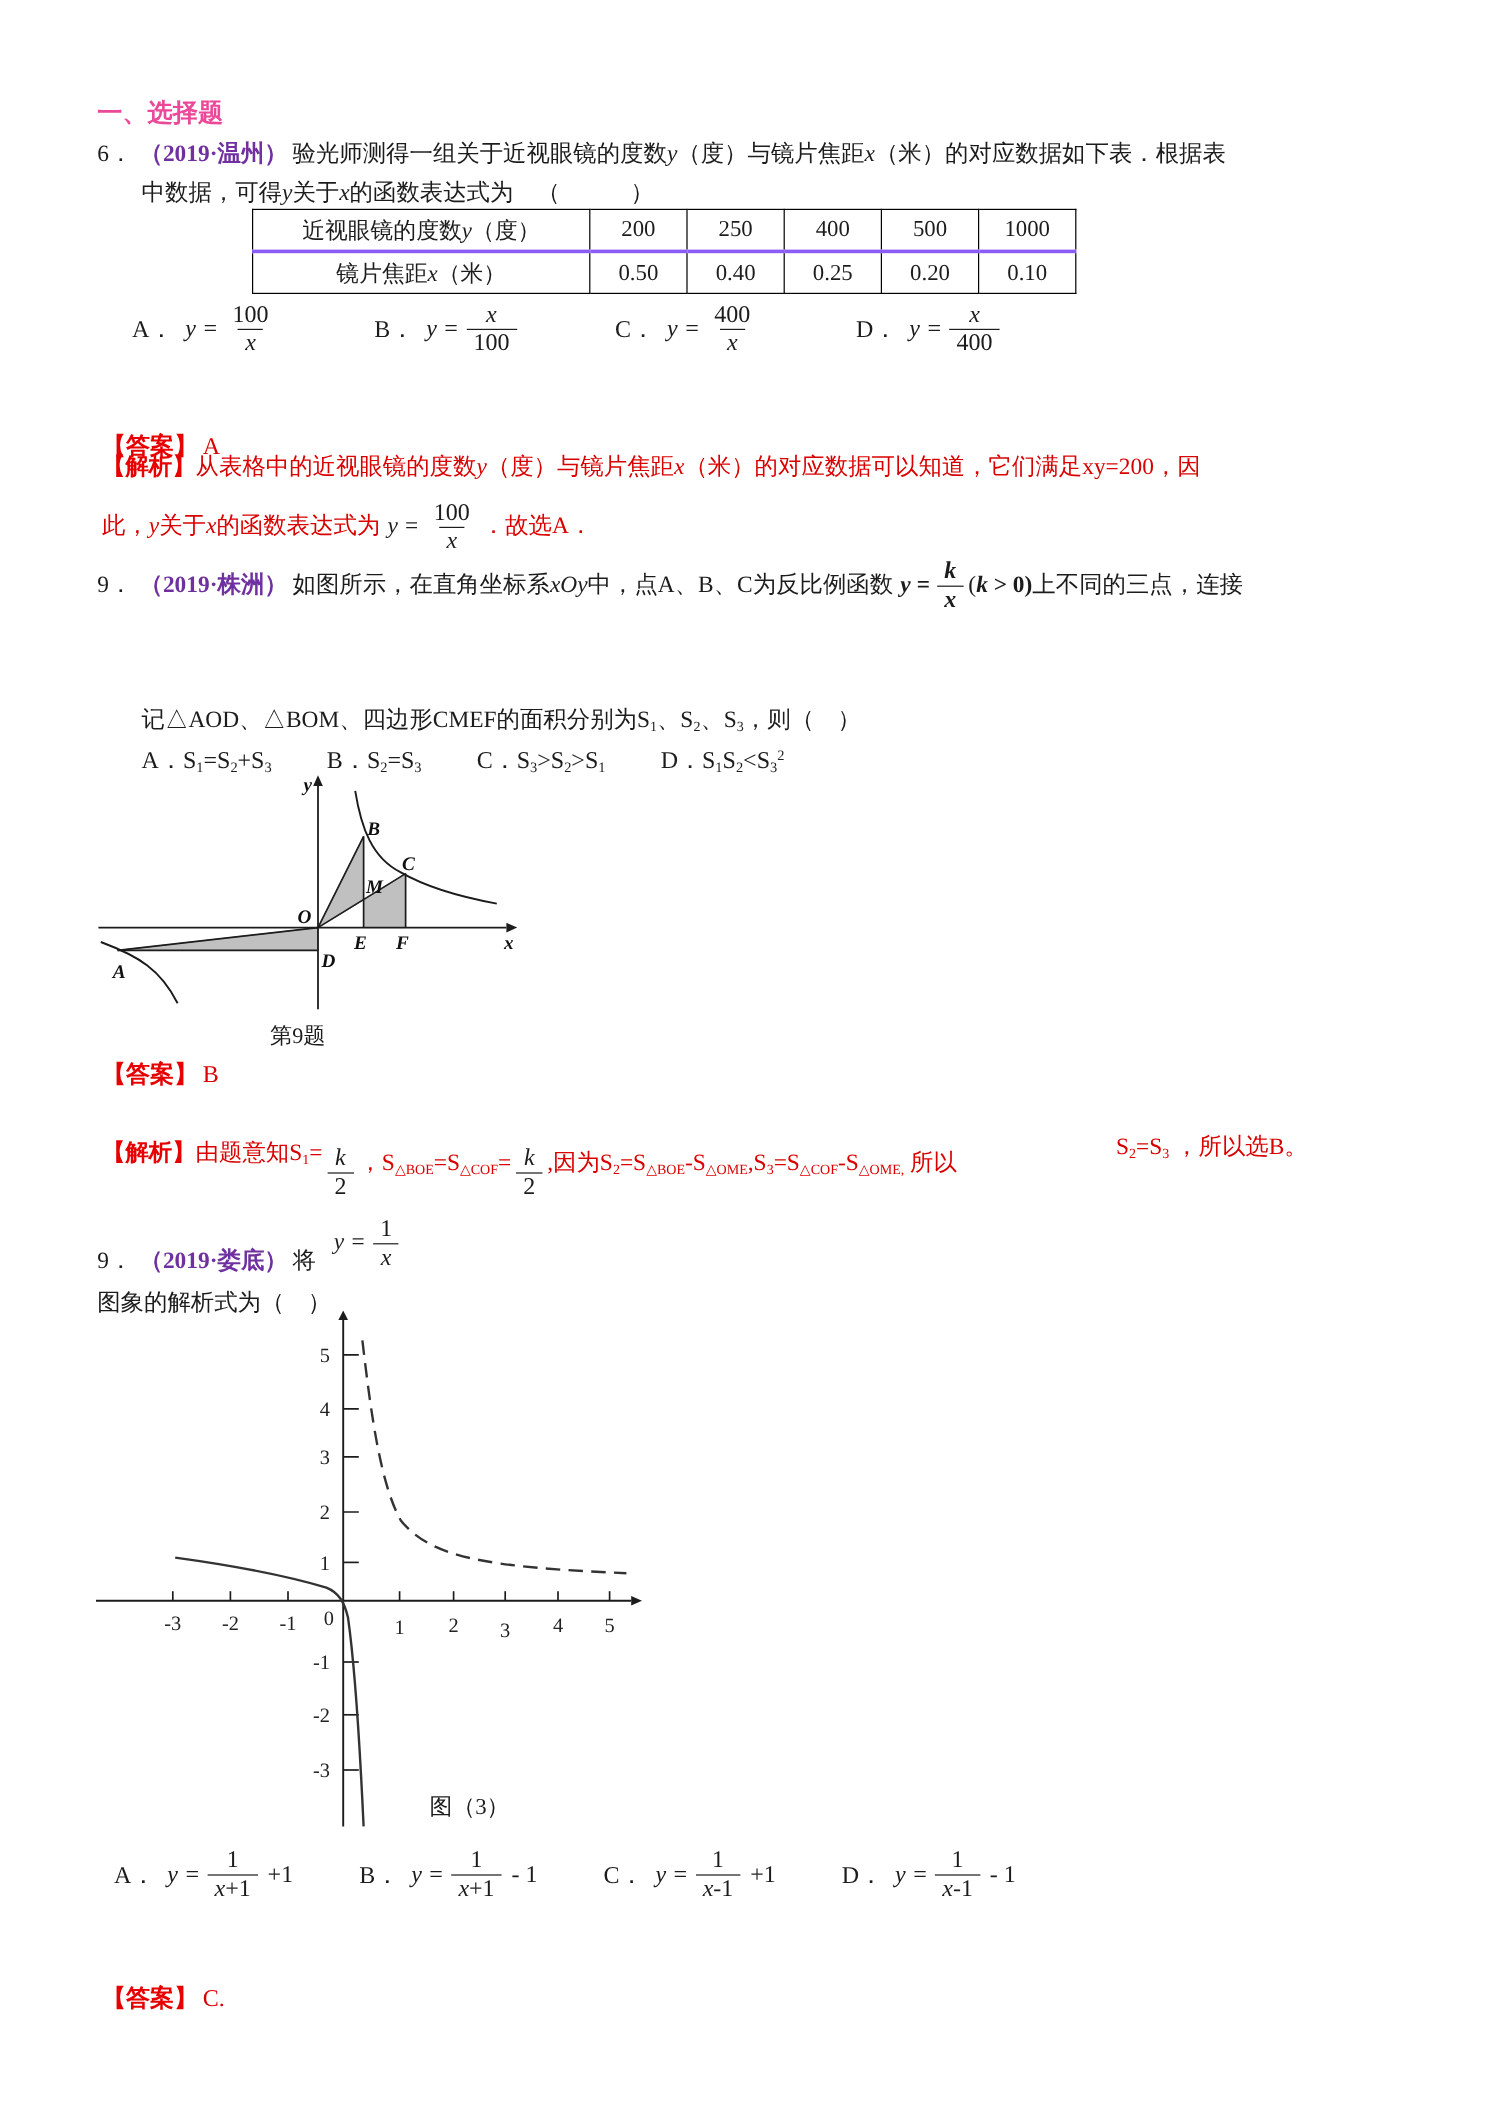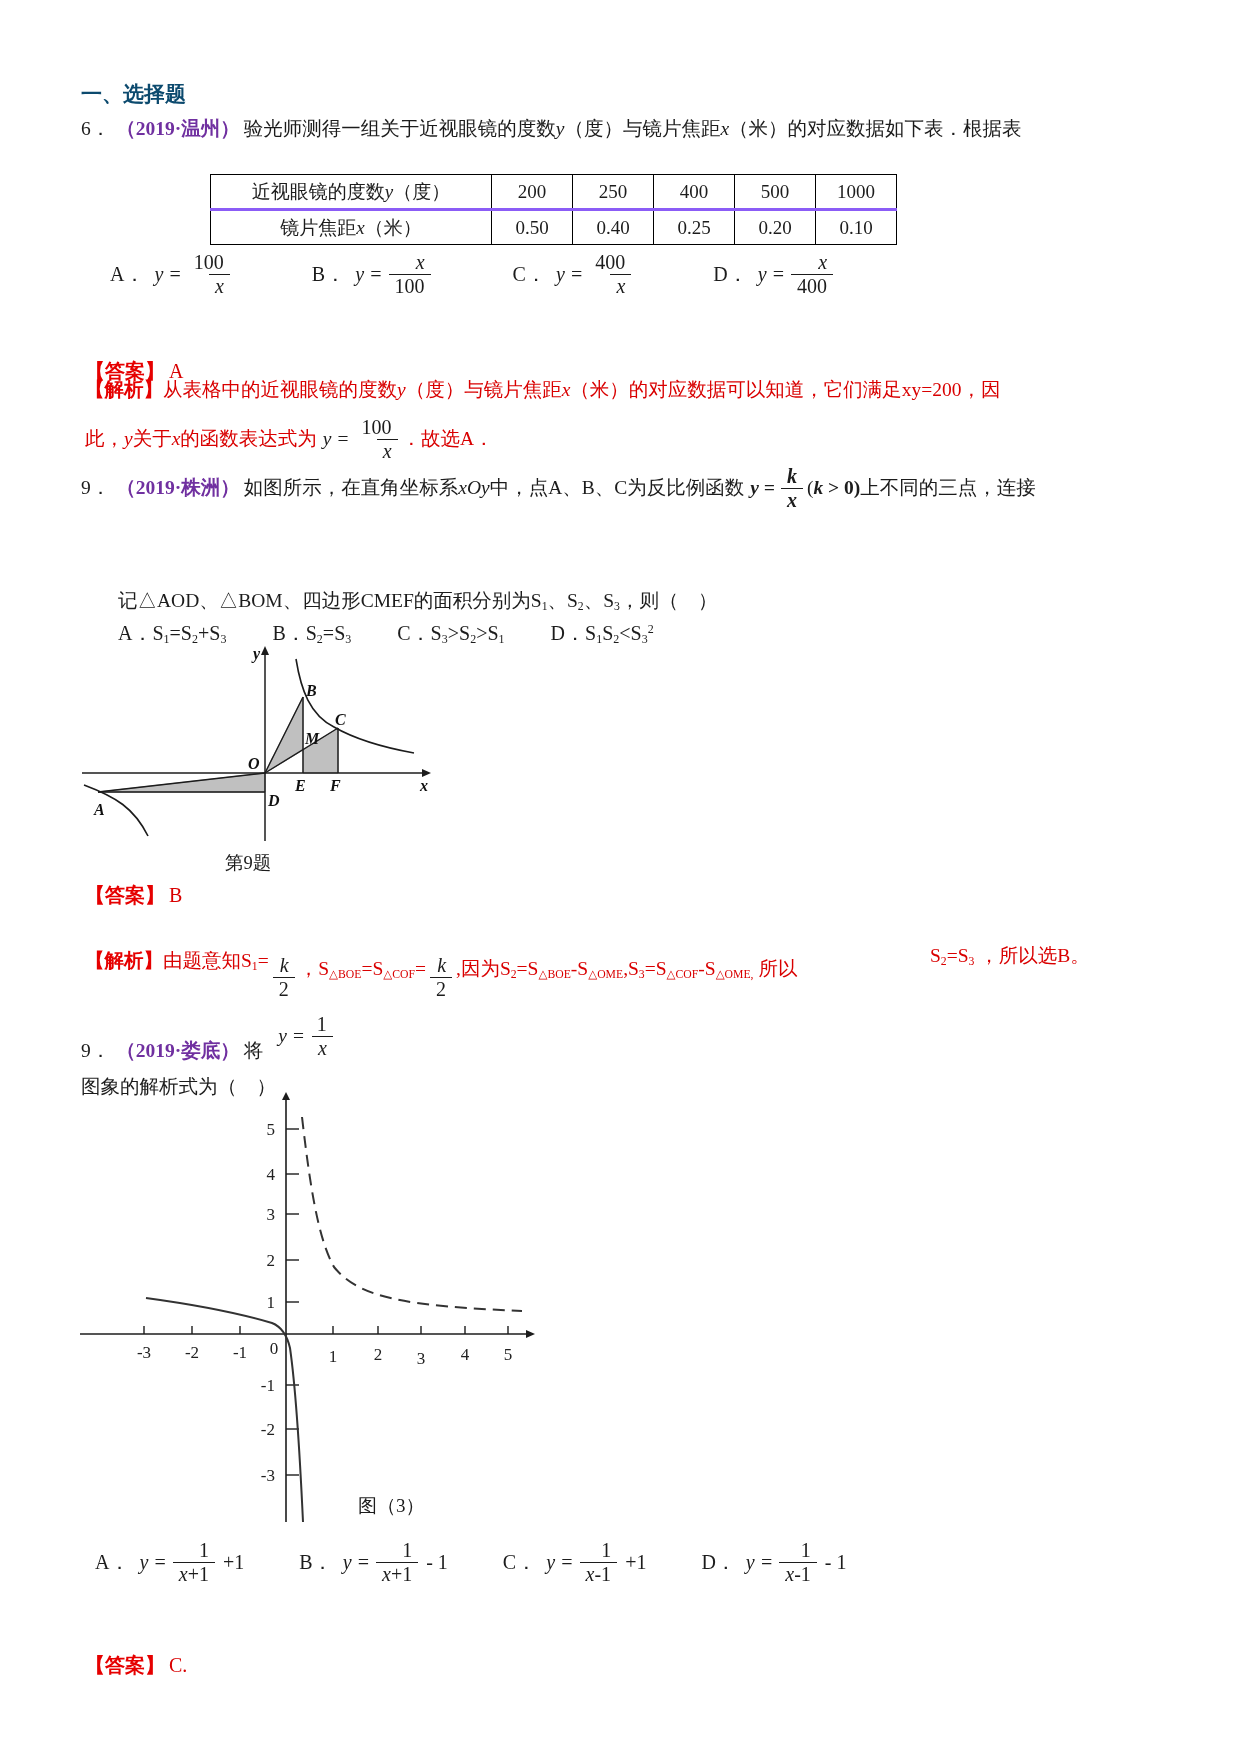--- a/index.html
+++ b/index.html
@@ -1,34 +1,34 @@
 <!DOCTYPE html>
 <html><head>
 <meta charset="utf-8">
 <style>
   html,body{margin:0;padding:0;background:#ffffff;}
   .page{position:relative;width:1241px;height:1755px;background:#ffffff;overflow:hidden;
         font-family:"Liberation Serif",serif;color:#1c1c1c;}
   .abs{position:absolute;}
-  .sect{font-family:"Liberation Sans",sans-serif;font-weight:bold;font-size:21px;color:#0c4a6e;}
+  .sect{font-family:"Liberation Sans",sans-serif;font-weight:bold;font-size:21px;color:#ec4899;}
   .line{font-size:19.5px;line-height:1.55;white-space:nowrap;}
   .qnum{margin-right:6px;}
   .purple{color:#7030a0;font-weight:bold;margin-right:4px;}
   .red{color:#d90000;}
   .redb{color:#e60000;font-weight:bold;}
   .ansline{font-size:20px;}
   .ansval{color:#d90000;margin-left:4px;font-family:"Liberation Serif",serif;}
   
   .run-var{font-style:italic;font-family:"Liberation Serif",serif;}
   .run-varb{font-style:italic;font-weight:bold;font-family:"Liberation Serif",serif;}
   .run-b{font-weight:bold;}
   .run-sub{font-size:0.6em;vertical-align:-0.25em;}
   .run-sup{font-size:0.6em;vertical-align:0.55em;}
   
-  .frac{display:inline-flex;flex-direction:column;align-items:flex-end;vertical-align:middle;
+  .frac{display:inline-flex;flex-direction:column;align-items:center;vertical-align:middle;
         line-height:1.05;margin:0 4px;font-size:20px;}
   .frac .top{padding:0 6px 1px;}
   .frac .bot{border-top:1.6px solid currentColor;padding:1px 6px 0;}
   .fi{font-style:italic;font-family:"Liberation Serif",serif;}
   .fgroup{display:inline-flex;align-items:center;vertical-align:middle;color:#1c1c1c;}
   .lift{transform:translateY(-16px);}
   
   .qtable{border-collapse:collapse;}
   .qtable td{border:1.6px solid #000;text-align:center;font-size:19px;height:33px;padding:0 6px;background:#fff;}
   .qtable td.lab{width:268px;}
@@ -58,20 +58,21 @@
 </head>
 <body>
 
 <div class="page">
 
   <div class="abs sect" style="left:81px;top:80px">一、选择题</div>
 
   <div class="abs line" style="left:81px;top:114px;width:1110px">
     <span class="qnum">6．</span><span class="purple">（2019·温州）</span><span><span>验光师测得一组关于近视眼镜的度数</span><span class="run-var">y</span><span>（度）与镜片焦距</span><span class="run-var">x</span><span>（米）的对应数据如下表．根据表</span></span>
   </div>
+  <div class="abs line" style="left:118px;top:147px"><span>中数据，可得</span><span class="run-var">y</span><span>关于</span><span class="run-var">x</span><span>的函数表达式为　（　　　）</span></div>
 
   <table class="abs qtable" style="left:210px;top:174px">
     <tbody>
       <tr>
         <td class="lab"><span>近视眼镜的度数</span><span class="run-var">y</span><span>（度）</span></td>
         <td class="val">200</td>
         <td class="val">250</td>
         <td class="val">400</td>
         <td class="val">500</td>
         <td class="val">1000</td>

